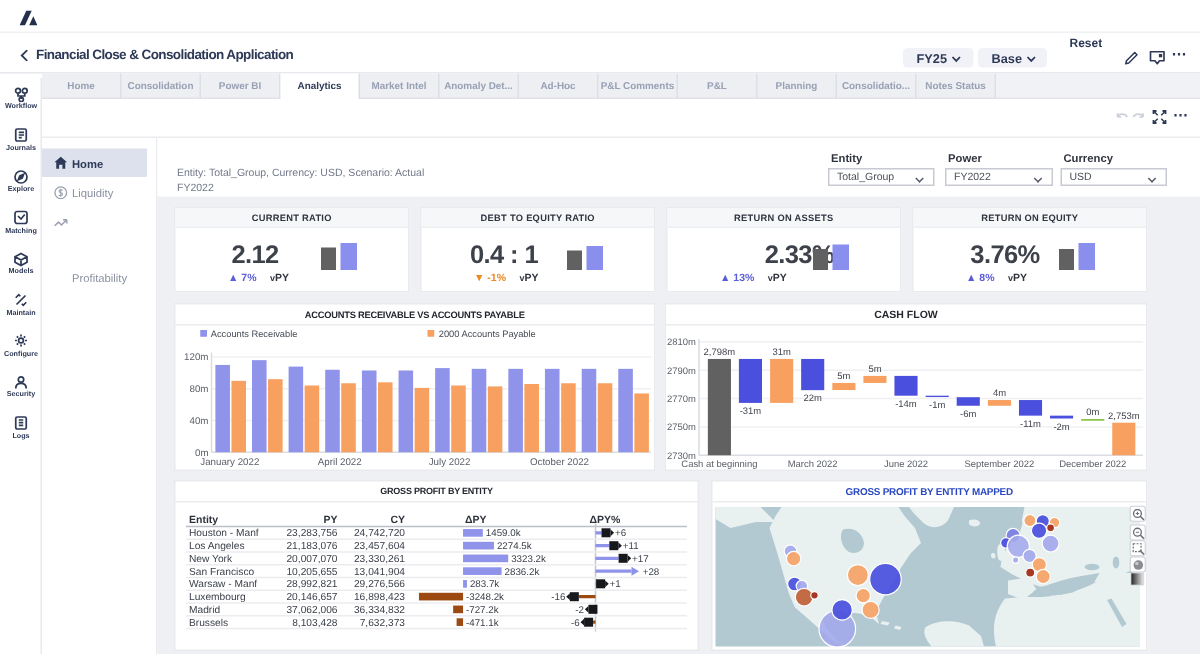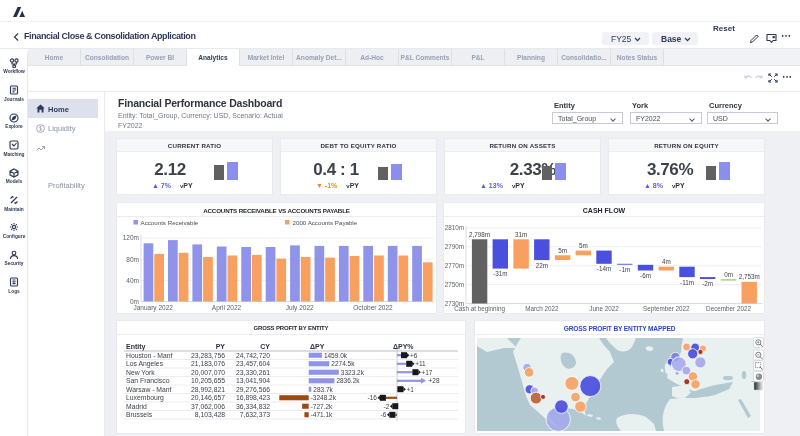--- a/index.html
+++ b/index.html
@@ -18,21 +18,21 @@
   <path d="M9.2 3.8 L12 10 L6.4 10 Z" fill="#232f4b"></path>
 </svg>
 
 <div class="abs" style="left:0;top:22px;width:800px;height:27px;background:#fff;border-bottom:1px solid #e7e9ee;"></div>
 <svg class="abs" style="left:13px;top:33px;" width="6" height="8" viewBox="0 0 6 8">
       <path d="M4.8 0.8 L1.5 4 L4.8 7.2" stroke="#2d3956" stroke-width="1.2" fill="none" stroke-linecap="round"></path>
     </svg>
 <div class="abs navy" style="left:24px;top:31px;font-size:9px;font-weight:bold;letter-spacing:-0.4px;">Financial Close &amp; Consolidation Application</div>
 
 <div class="abs" style="left:602px;top:32px;width:47px;height:13px;background:#f1f2f7;border-radius:3px;"></div>
-<div class="abs navy" style="left:611px;top:34px;font-size:8.5px;font-weight:normal;">FY25</div>
+<div class="abs navy" style="left:611px;top:34px;font-size:8.5px;font-weight:bold;">FY25</div>
 <svg class="abs" style="left:634px;top:37px;" width="7" height="5" viewBox="0 0 7 5">
       <path d="M1 1 L3.5 3.6 L6 1" stroke="#2d3956" stroke-width="1.2" fill="none"></path>
     </svg>
 <div class="abs" style="left:652px;top:32px;width:46px;height:13px;background:#f1f2f7;border-radius:3px;"></div>
 <div class="abs navy" style="left:661px;top:34px;font-size:8.5px;font-weight:bold;">Base</div>
 <svg class="abs" style="left:684px;top:37px;" width="7" height="5" viewBox="0 0 7 5">
       <path d="M1 1 L3.5 3.6 L6 1" stroke="#2d3956" stroke-width="1.2" fill="none"></path>
     </svg>
 <div class="abs navy" style="left:713px;top:24px;font-size:8px;font-weight:bold;">Reset</div>
 <svg class="abs" style="left:749px;top:33px;" width="11" height="11" viewBox="0 0 11 11">
@@ -164,27 +164,26 @@
       <circle cx="4.5" cy="4.5" r="3.9" stroke="#9aa0b0" stroke-width="0.9" fill="none"></circle>
       <path d="M5.8 3 C5.8 2.4 3.4 2.3 3.4 3.5 C3.4 4.8 5.7 4.2 5.7 5.5 C5.7 6.7 3.2 6.6 3.2 6 M4.5 1.8 V7.2" stroke="#9aa0b0" stroke-width="0.7" fill="none"></path>
     </svg>
 <div class="abs" style="left:48px;top:124px;font-size:7.5px;color:#8b91a2;">Liquidity</div>
 <svg class="abs" style="left:36px;top:145px;" width="10" height="8" viewBox="0 0 10 8">
       <path d="M0.5 5.5 L3 3 L5 5 L8.5 1.5 M8.5 1.5 L8.5 4 M8.5 1.5 L6 1.5" stroke="#9aa0b0" stroke-width="1" fill="none"></path>
     </svg>
 <div class="abs" style="left:48px;top:145px;font-size:7.5px;color:#8b91a2;margin-top:36px;">Profitability</div>
 
 <div class="abs" style="left:105px;top:92px;width:695px;height:39px;background:#fff;"></div>
-<div class="abs" style="left:118px;top:97px;font-size:10.5px;font-weight:bold;color:#2f333c;letter-spacing:-0.2px;">Financial Performance Dashboard</div>
 <div class="abs" style="left:118px;top:112px;font-size:7px;color:#73798a;">Entity: Total_Group, Currency: USD, Scenario: Actual</div>
 <div class="abs" style="left:118px;top:122px;font-size:7px;color:#73798a;">FY2022</div>
 
 <div class="abs" style="left:554px;top:101px;font-size:7.5px;font-weight:bold;color:#30343e;">Entity</div>
 <div class="abs selbox" style="left:552px;top:112px;width:71px;">Total_Group</div>
-<div class="abs" style="left:632px;top:101px;font-size:7.5px;font-weight:bold;color:#30343e;">York</div>
+<div class="abs" style="left:632px;top:101px;font-size:7.5px;font-weight:bold;color:#30343e;">Power</div>
 <div class="abs selbox" style="left:630px;top:112px;width:72px;">FY2022</div>
 <div class="abs" style="left:709px;top:101px;font-size:7.5px;font-weight:bold;color:#30343e;">Currency</div>
 <div class="abs selbox" style="left:707px;top:112px;width:71px;">USD</div>
 <style>
 .selbox{height:12px;border:1px solid #c7cad2;background:#fff;font-size:7px;color:#4a4f59;line-height:11px;padding-left:5px;}
 .selbox:after{content:"";position:absolute;right:7px;top:3.5px;width:3px;height:3px;border-right:1px solid #555b66;border-bottom:1px solid #555b66;transform:rotate(45deg);}
 </style>
 
 <div class="abs" style="left:105px;top:131px;width:695px;height:305px;background:#eef0f3;"></div>
 

